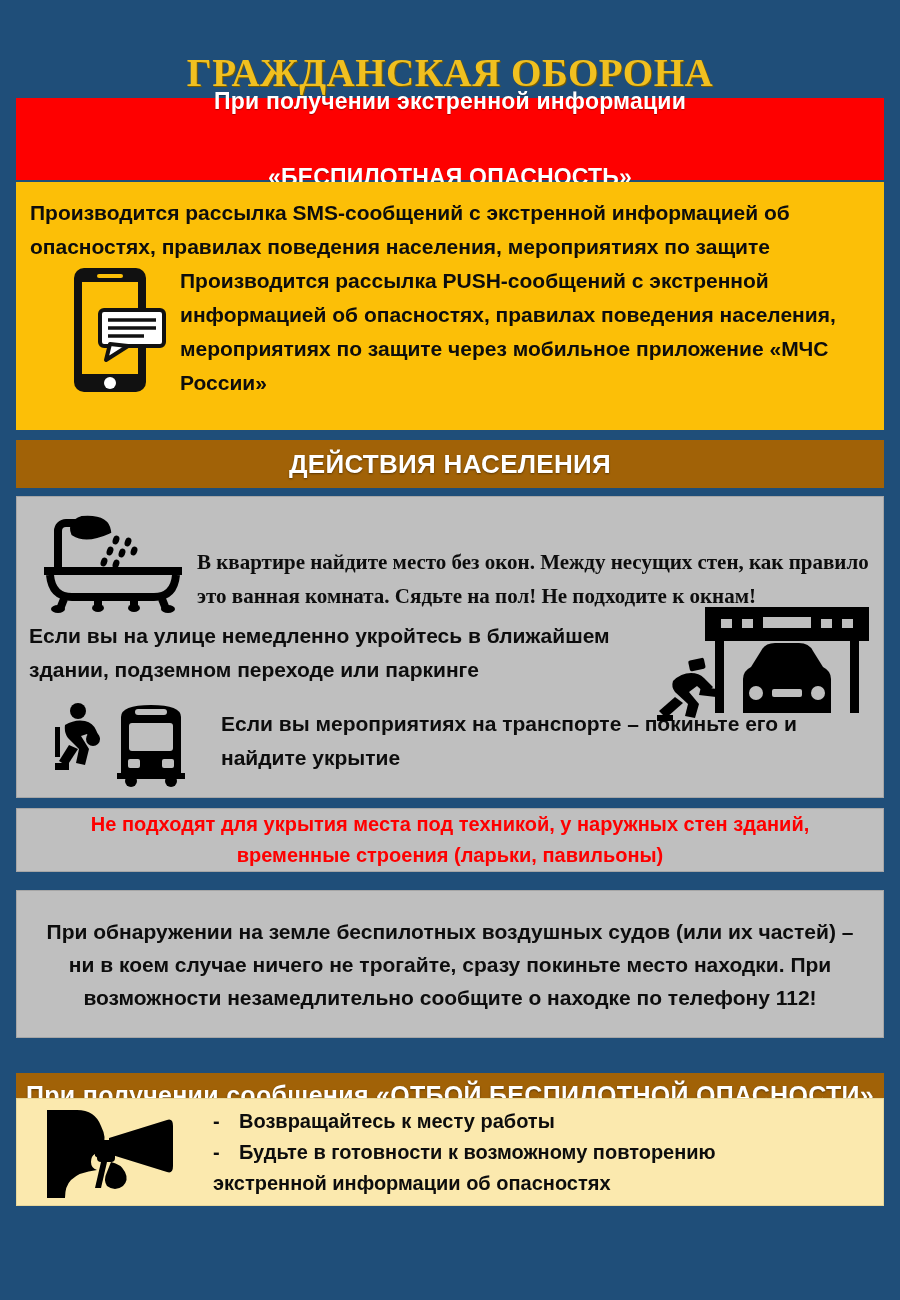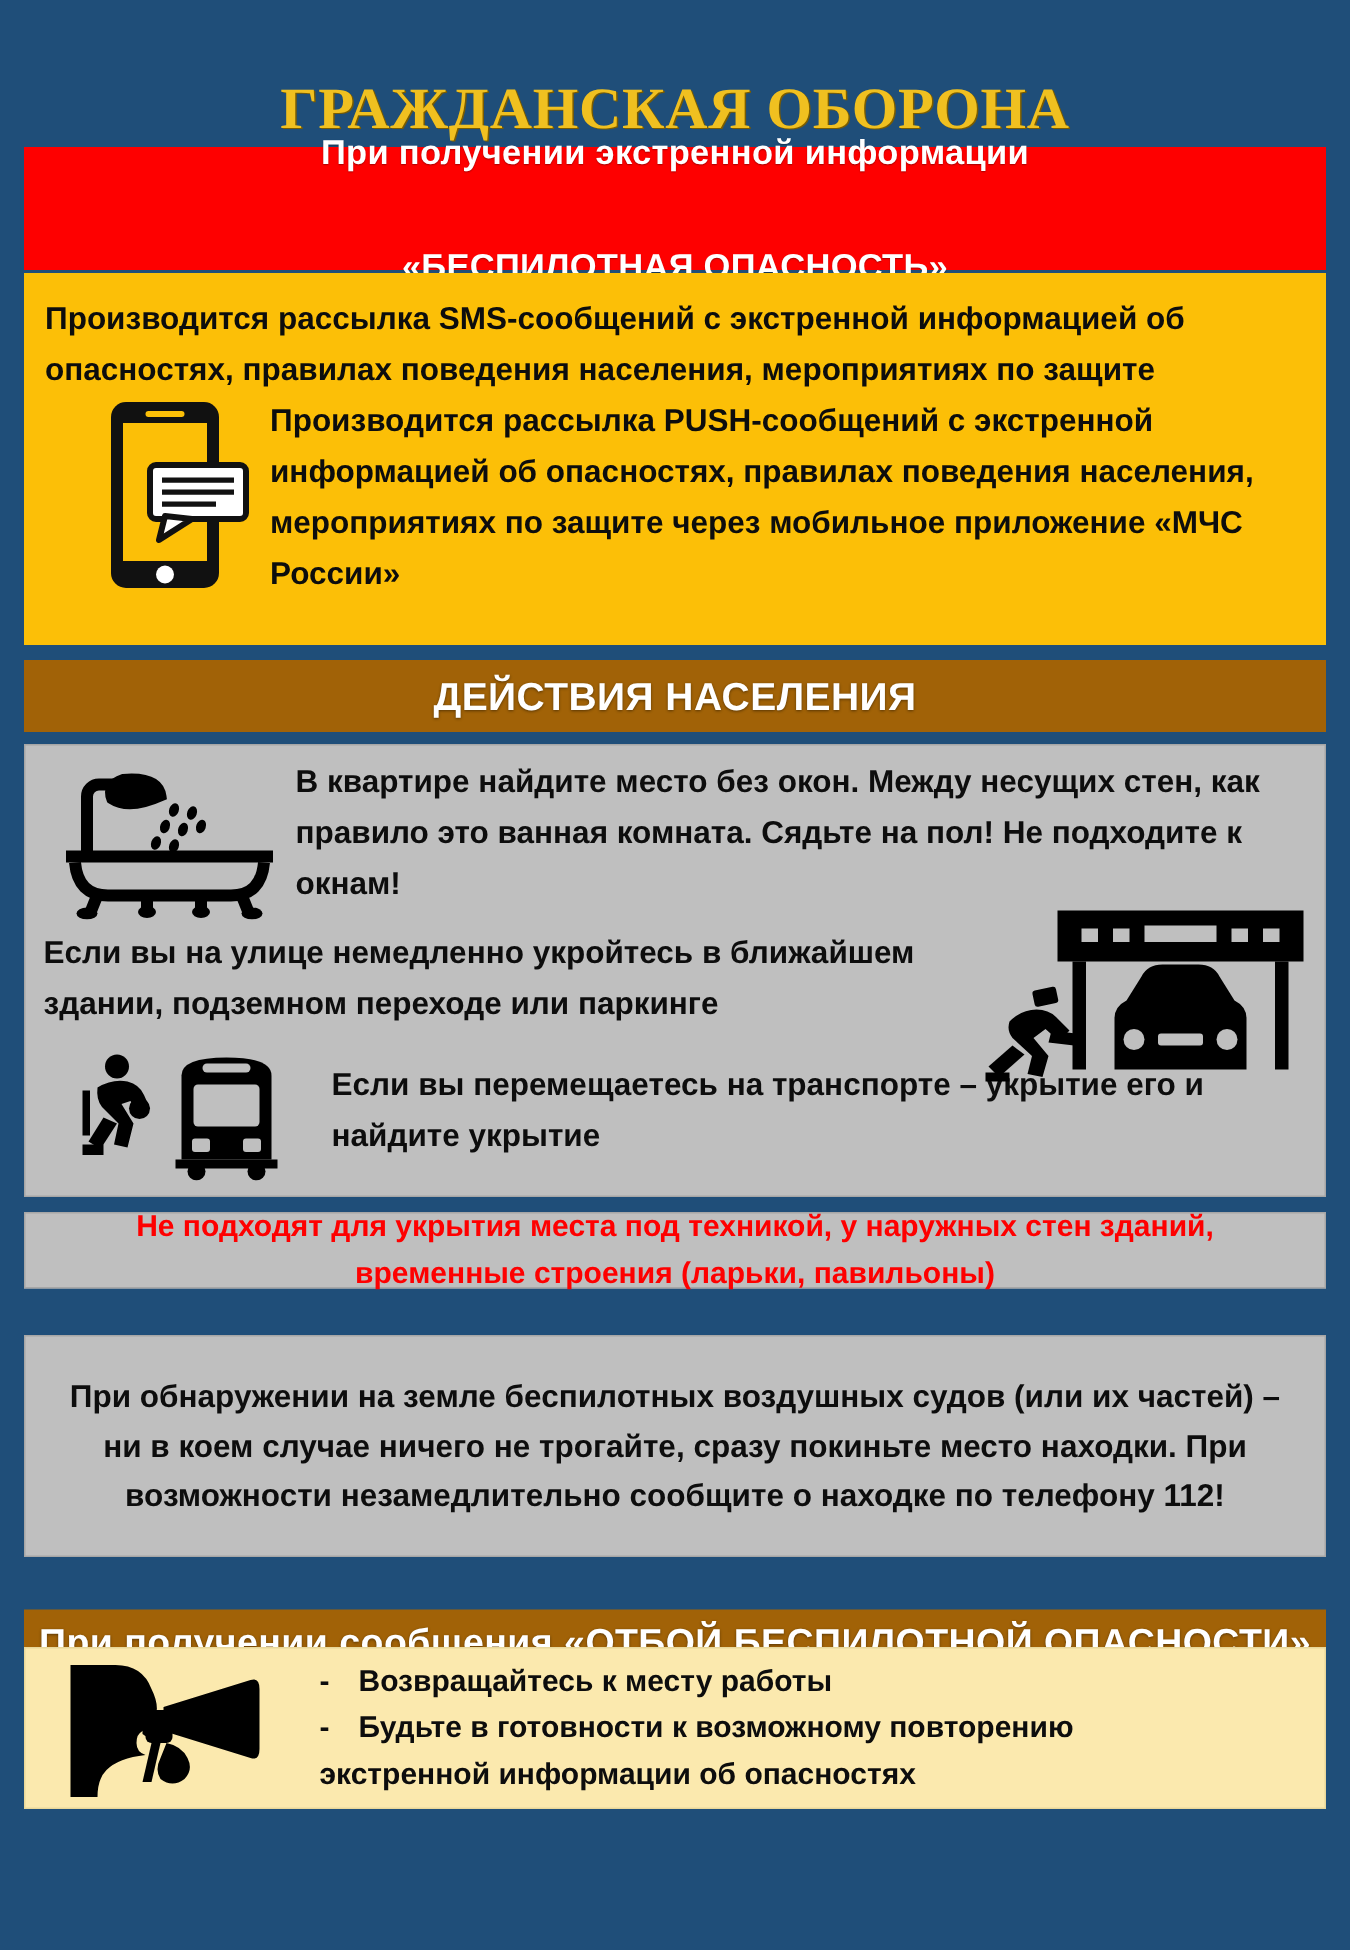--- a/index.html
+++ b/index.html
@@ -124,21 +124,21 @@
   
   .gray-panel {
     position: absolute;
     left: 16px;
     width: 868px;
     background: #bfbfbf;
     box-sizing: border-box;
     border: 1px solid #a6a6a6;
   }
   #actions-panel { top: 496px; height: 302px; padding: 8px 12px 6px 12px; }
-  #warn-panel    { top: 808px; height: 51px; padding: 8px 18px;
+  #warn-panel    { top: 808px; height: 64px; padding: 8px 18px;
                    display:flex; align-items:center; justify-content:center; }
   #found-panel   { top: 890px; height: 148px; padding: 12px 24px;
                    display:flex; align-items:center; justify-content:center; }
 
   .body-text {
     color: #0d0d0d;
     font-weight: bold;
     font-size: 21px;
     line-height: 34px;
   }
@@ -151,21 +151,21 @@
   }
   .found-text {
     color: #0d0d0d;
     font-weight: bold;
     font-size: 21px;
     line-height: 33px;
     text-align: center;
   }
 
   
-  .act-block-1 { display: flex; align-items: flex-start; }
+  .act-block-1 { display: flex; align-items: flex-end; font-family: Liberation Serif, serif; }
   .act-block-1 .icon-cell { width: 168px; flex: 0 0 168px; display:flex;
                             align-items:flex-start; justify-content:center; padding-top:4px;}
   .act-block-1 .text-cell { flex: 1 1 auto; }
 
   .act-block-2 { position: relative; padding-right: 190px; margin-top: 6px; }
   .act-block-2 .parking-icon { position: absolute; right: -4px; top: -16px; }
   .act-block-2 .runner-icon  { position: absolute; right: 150px; top: 38px; }
 
   .act-block-3 { display:flex; align-items:flex-start; margin-top: 14px; }
   .act-block-3 .icon-cell { width: 168px; flex:0 0 168px; display:flex;
@@ -358,21 +358,21 @@
               <rect x="16" y="22" width="44" height="28" rx="3"></rect>
               <rect x="15" y="58" width="12" height="9" rx="2"></rect>
               <rect x="49" y="58" width="12" height="9" rx="2"></rect>
             </g>
             <rect x="4" y="72" width="68" height="6"></rect>
             <circle cx="18" cy="80" r="6"></circle>
             <circle cx="58" cy="80" r="6"></circle>
           </g>
         </svg>
       </div>
-      <div class="text-cell body-text">Если вы перемещаетесь на транспорте – укрытие его и найдите укрытие</div>
+      <div class="text-cell body-text">Если вы мероприятиях на транспорте – покиньте его и найдите укрытие</div>
     </div>
 
   </div>
 
   <div class="gray-panel" id="warn-panel">
     <div>
       <div class="warn-text">Не подходят для укрытия места под техникой, у наружных стен зданий,</div>
       <div class="warn-text">временные строения (ларьки, павильоны)</div>
     </div>
   </div>

